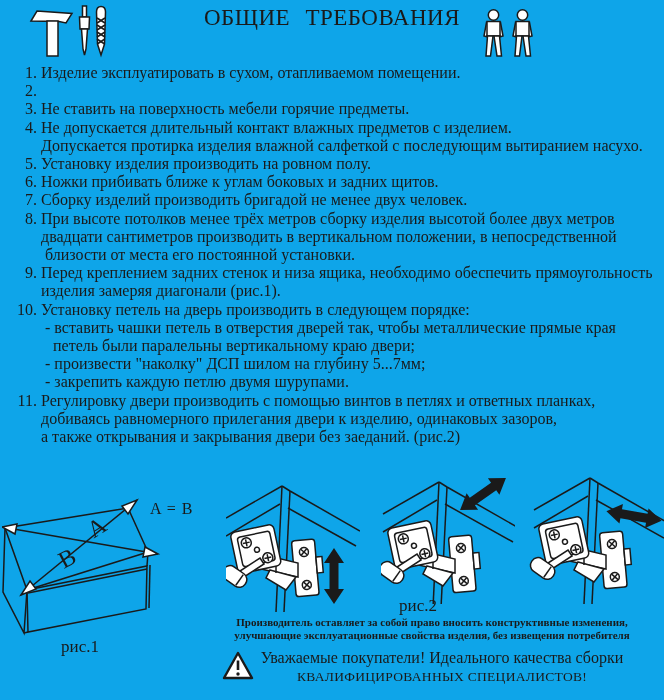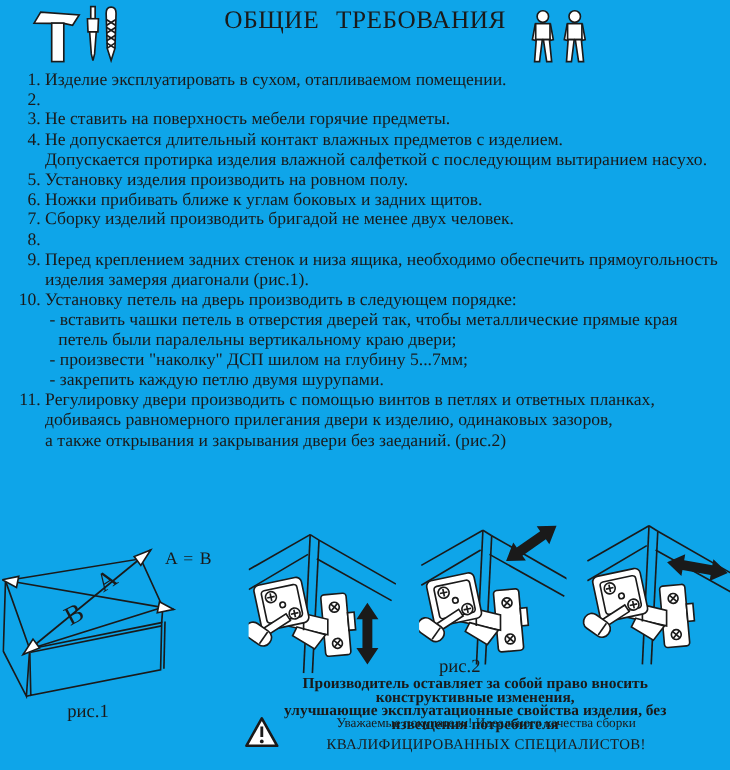--- a/index.html
+++ b/index.html
@@ -7,24 +7,24 @@
         font-family:"Liberation Serif","DejaVu Serif",serif;color:#1a1a1a;}
   .abs{position:absolute;}
   .title{left:0;right:0;top:4px;text-align:center;font-size:23px;line-height:28px;
          letter-spacing:.5px;word-spacing:9px;}
   .list{left:0;top:64px;width:664px;font-size:16px;line-height:18.2px;}
   .item{display:flex;}
   .num{flex:none;width:37px;text-align:right;padding-right:4px;white-space:pre;}
   .itext{white-space:pre;}
   .cap{font-size:17px;text-align:center;}
   .eq{font-size:16px;letter-spacing:1px;}
-  .mnote{left:230px;top:616px;width:404px;text-align:center;font-size:14px;
+  .mnote{left:230px;top:616px;width:404px;text-align:center;font-size:11px;
          font-weight:bold;line-height:12.6px;}
   .warn{left:243px;top:648px;width:398px;text-align:center;line-height:19px;}
-  .w12{font-size:12px;}
+  .w12{font-size:16px;}
   .w3{font-size:13.5px;letter-spacing:.3px;}
   svg{display:block;}
   .ln{stroke:#1a1a1a;stroke-width:1.5;fill:none;}
   .wh{stroke:#1a1a1a;stroke-width:1.5;fill:#ffffff;}
   .blk{fill:#1a1a1a;stroke:none;}
 </style>
 </head>
 <body>
 
 <div class="page">
@@ -139,20 +139,23 @@
       <div class="item">
         <span class="num">6.</span>
         <div class="itext">Ножки прибивать ближе к углам боковых и задних щитов.</div>
       </div>
       <div class="item">
         <span class="num">7.</span>
         <div class="itext">Сборку изделий производить бригадой не менее двух человек.</div>
       </div>
       <div class="item">
         <span class="num">8.</span>
+        <div class="itext">При высоте потолков менее трёх метров сборку изделия высотой более двух метров
+двадцати сантиметров производить в вертикальном положении, в непосредственной
+ близости от места его постоянной установки.</div>
       </div>
       <div class="item">
         <span class="num">9.</span>
         <div class="itext">Перед креплением задних стенок и низа ящика, необходимо обеспечить прямоугольность
 изделия замеряя диагонали (рис.1).</div>
       </div>
       <div class="item">
         <span class="num">10.</span>
         <div class="itext">Установку петель на дверь производить в следующем порядке:
  - вставить чашки петель в отверстия дверей так, чтобы металлические прямые края

